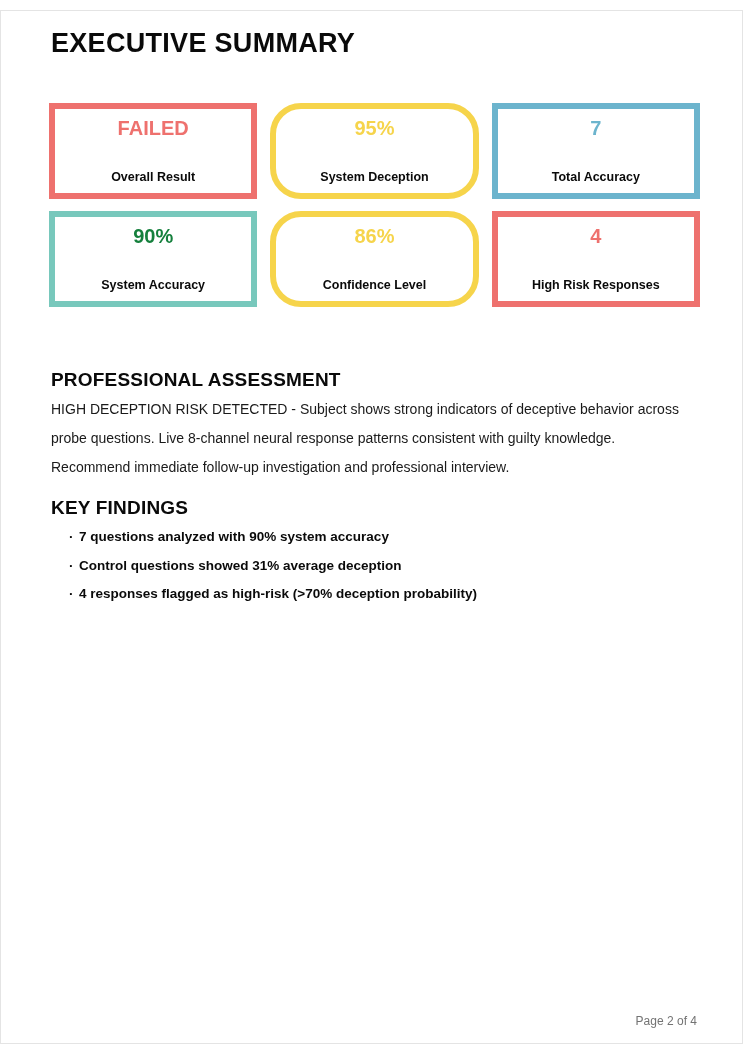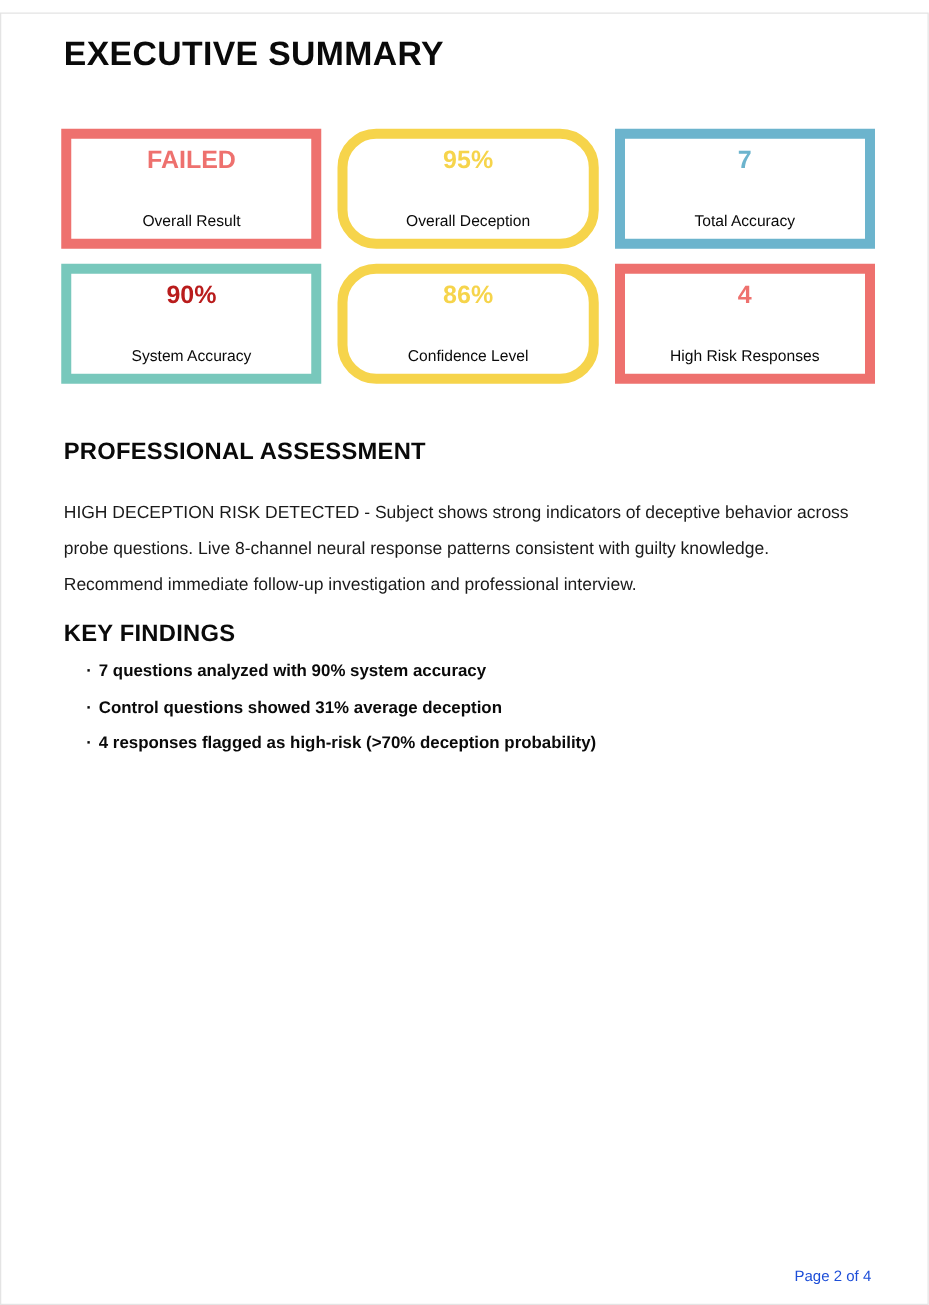--- a/index.html
+++ b/index.html
@@ -29,57 +29,57 @@
     position: absolute;
     left: 48px; top: 92px;
     width: 651px;
     display: grid;
     grid-template-columns: repeat(3, 1fr);
     gap: 12px 13px;
   }
   .metric-card {
     height: 96px;
     background: #ffffff;
-    border: 8px solid #14b8a6;
+    border: 6px solid #14b8a6;
     display: flex;
     flex-direction: column;
     align-items: center;
     justify-content: center;
     gap: 20px;
   }
   .metric-card .value {
     font-size: 20px;
     font-weight: bold;
     line-height: 1;
     margin-bottom: 13px;
   }
   .metric-card .label {
     font-size: 12.5px;
-    font-weight: normal;
+    font-weight: bold;
     color: #0a0a0a;
     line-height: 1;
   }
   .card-red    { border-color: #EE716E; }
   .card-red    .value { color: #EE716E; }
   .card-yellow { border-color: #F6D44B; border-radius: 31px; }
   .card-yellow .value { color: #F6D44B; }
   .card-blue   { border-color: #6CB4CD; }
   .card-blue   .value { color: #6CB4CD; }
   .card-teal   { border-color: #78C8BC; }
-  .card-teal   .value { color: #b91c1c; }
+  .card-teal   .value { color: #15803d; }
 
   .section-heading {
     position: absolute;
     left: 50px;
     font-size: 19px;
     font-weight: bold;
     color: #0a0a0a;
     letter-spacing: 0.2px;
   }
-  #pa-heading { top: 340px; }
+  #pa-heading { top: 358px; }
   .assessment-body {
     position: absolute;
     left: 50px; top: 384px;
     width: 646px;
     font-size: 14px;
     line-height: 29px;
     color: #1a1a1a;
   }
   #kf-heading { top: 486px; }
   .findings-list {
@@ -100,38 +100,38 @@
   .findings-list li::before {
     content: "\00B7";
     position: absolute;
     left: 8px;
     font-weight: bold;
   }
   .page-footer {
     position: absolute;
     right: 45px; top: 1003px;
     font-size: 12px;
-    color: #1d4ed8;
+    color: #737373;
   }
 </style>
 </head>
 <body>
 
 <div class="page">
 
   <h1 class="doc-title">EXECUTIVE SUMMARY</h1>
 
   <div class="metrics-grid">
     <div class="metric-card card-red">
       <div class="value">FAILED</div>
       <div class="label">Overall Result</div>
     </div>
     <div class="metric-card card-yellow">
       <div class="value">95%</div>
-      <div class="label">Overall Deception</div>
+      <div class="label">System Deception</div>
     </div>
     <div class="metric-card card-blue">
       <div class="value">7</div>
       <div class="label">Total Accuracy</div>
     </div>
     <div class="metric-card card-teal">
       <div class="value">90%</div>
       <div class="label">System Accuracy</div>
     </div>
     <div class="metric-card card-yellow">

